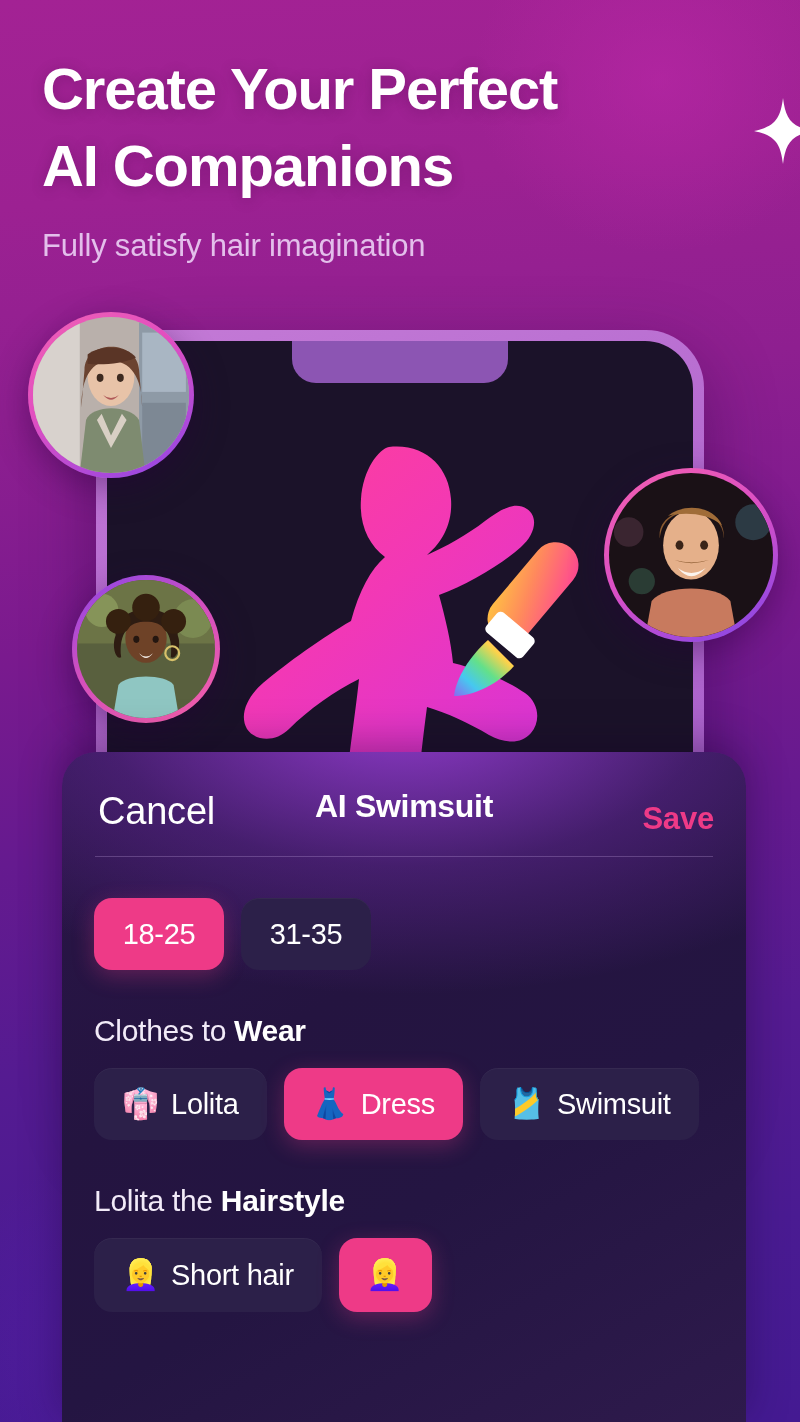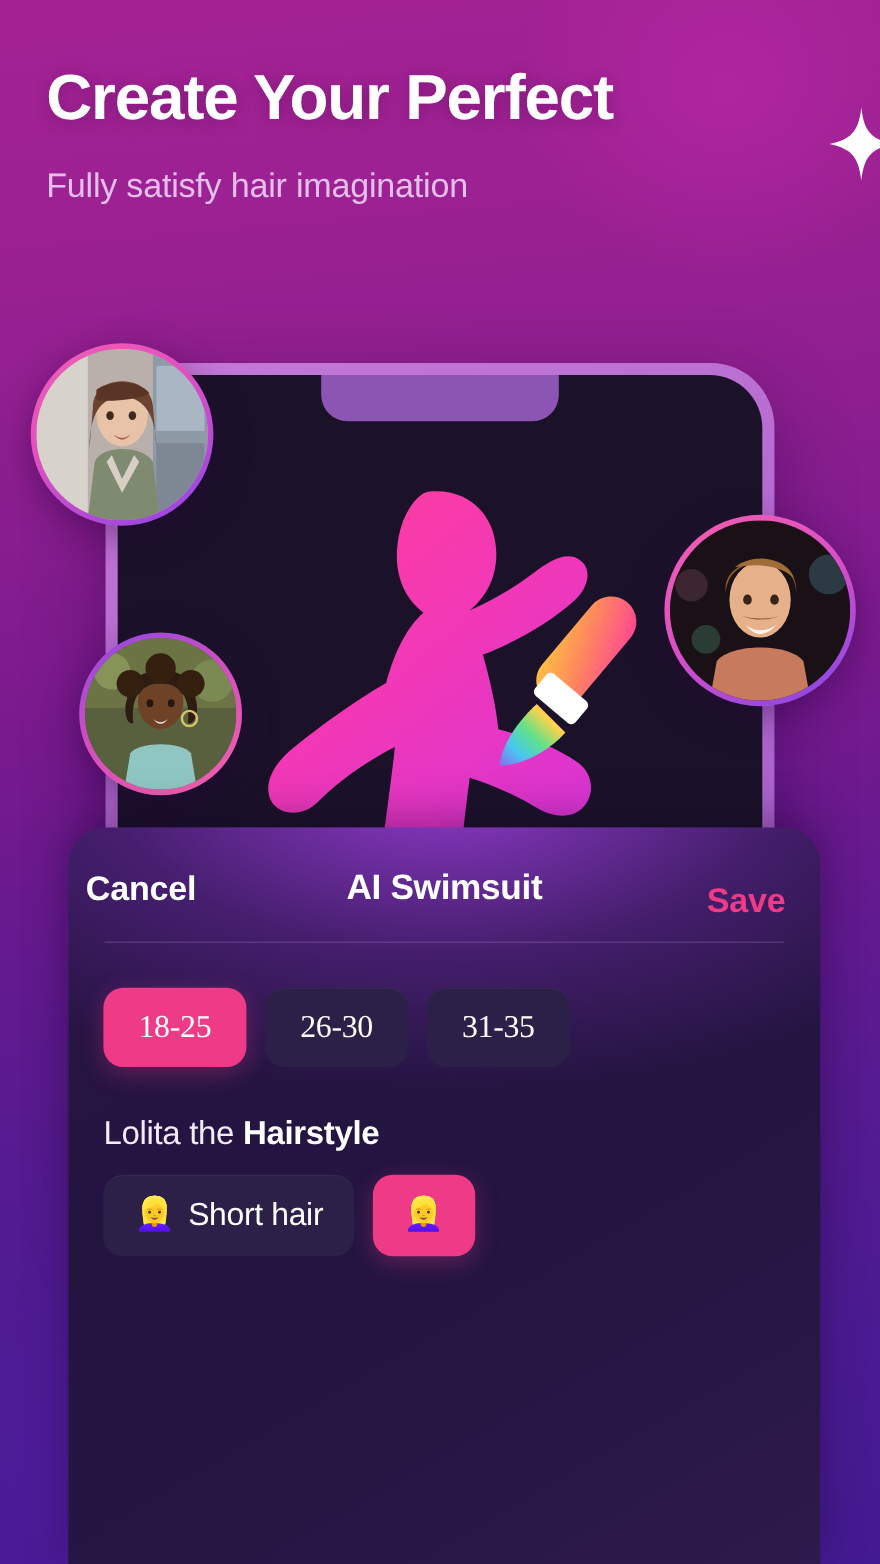--- a/index.html
+++ b/index.html
@@ -183,25 +183,25 @@
       linear-gradient(150deg, #2a1548 0%, #241440 38%, #241542 62%, #2e1a4c 100%);
     box-shadow: 0 -8px 40px rgba(20,0,40,0.35);
   }
 
   #modal-header {
     position: relative;
     height: 110px;
   }
   #cancel-button {
     position: absolute;
-    left: 16px;
+    left: 36px;
     top: 38px;
     color: #ffffff;
-    font-size: 31px;
-    font-weight: 700;
+    font-size: 38px;
+    font-weight: 400;
     letter-spacing: -0.2px;
     cursor: pointer;
   }
   #modal-title {
     position: absolute;
     left: 0; right: 0;
     top: 36px;
     text-align: center;
     color: #ffffff;
     font-size: 32px;
@@ -266,35 +266,36 @@
     box-shadow: inset 0 1px 0 rgba(255,255,255,0.045);
   }
   .chip.active {
     background: #ee3a87;
     box-shadow: 0 6px 22px rgba(238,58,135,0.3);
   }
   .chip .chip-emoji {
     font-size: 30px;
     line-height: 1;
   }
-  .chip-row.age .chip { min-width: 130px; padding: 0 22px; font-family: Liberation Serif, serif; }
+  .chip-row.age .chip { min-width: 130px; padding: 0 22px; }
 
   .hairstyle-row .chip { height: 74px; }
 </style>
 </head>
 <body>
 
 <div id="bg">
   <div id="bg-glow-tr"></div>
   <div id="bg-glow-bl"></div>
 </div>
 
 <div id="header">
   <div id="headline">
     <span class="ln">Create Your Perfect</span>
+    <span class="ln">AI Companions</span>
     <svg id="sparkle-icon" viewBox="0 0 58 66">
       <path d="M29 0 C31.5 20 36.5 28.5 58 33 C36.5 37.5 31.5 46 29 66 C26.5 46 21.5 37.5 0 33 C21.5 28.5 26.5 20 29 0 Z" fill="#ffffff"></path>
     </svg>
   </div>
   <div id="subhead">Fully satisfy hair imagination</div>
 </div>
 
 <div id="phone">
   <div id="phone-screen">
     <div id="phone-notch"></div>
@@ -428,28 +429,42 @@
   </div>
 
   <div id="modal-body">
 
     <div class="section">
       <div class="chip-row age">
         <div class="chip active">
             <span>18-25</span>
           </div>
         <div class="chip">
-            <span>26-30</span>
-          </div>
-        <div class="chip">
             <span>31-35</span>
           </div>
       </div>
     </div>
 
+    <div class="section">
+      <div class="section-label"><span>Clothes to </span><b>Wear</b></div>
+      <div class="chip-row">
+        <div class="chip">
+          <span class="chip-emoji">👘</span>
+          <span>Lolita</span>
+        </div>
+        <div class="chip active">
+          <span class="chip-emoji">👗</span>
+          <span>Dress</span>
+        </div>
+        <div class="chip">
+          <span class="chip-emoji">🎽</span>
+          <span>Swimsuit</span>
+        </div>
+      </div>
+    </div>
 
     <div class="section">
       <div class="section-label"><span>Lolita the </span><b>Hairstyle</b></div>
       <div class="chip-row hairstyle-row">
         <div class="chip">
           <span class="chip-emoji">👱‍♀️</span>
           <span>Short hair</span>
         </div>
         <div class="chip active">
           <span class="chip-emoji">👱‍♀️</span>

